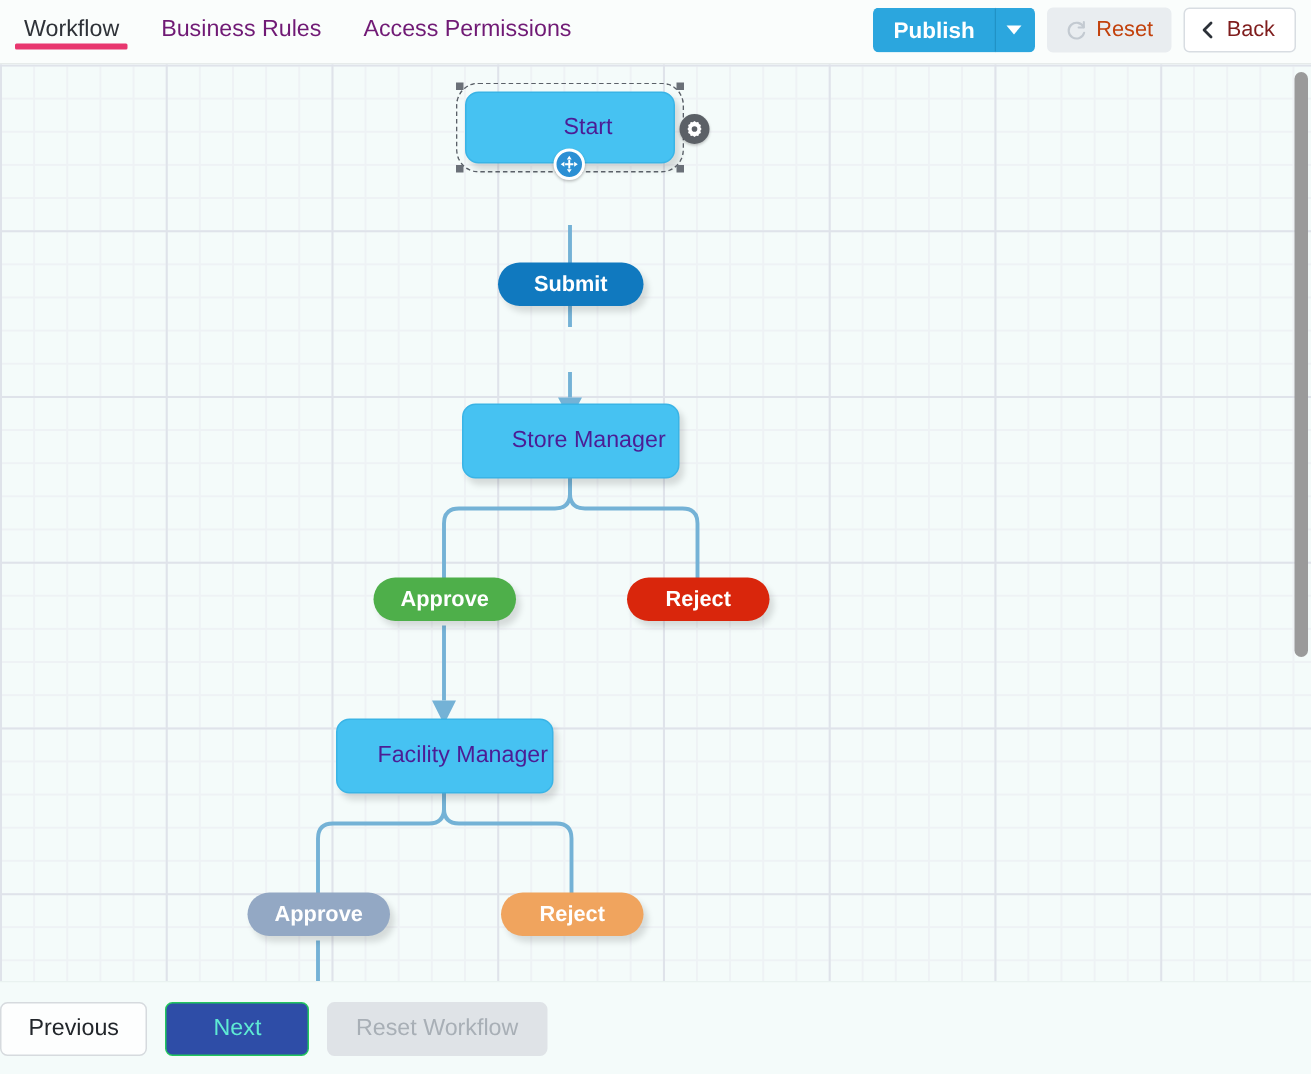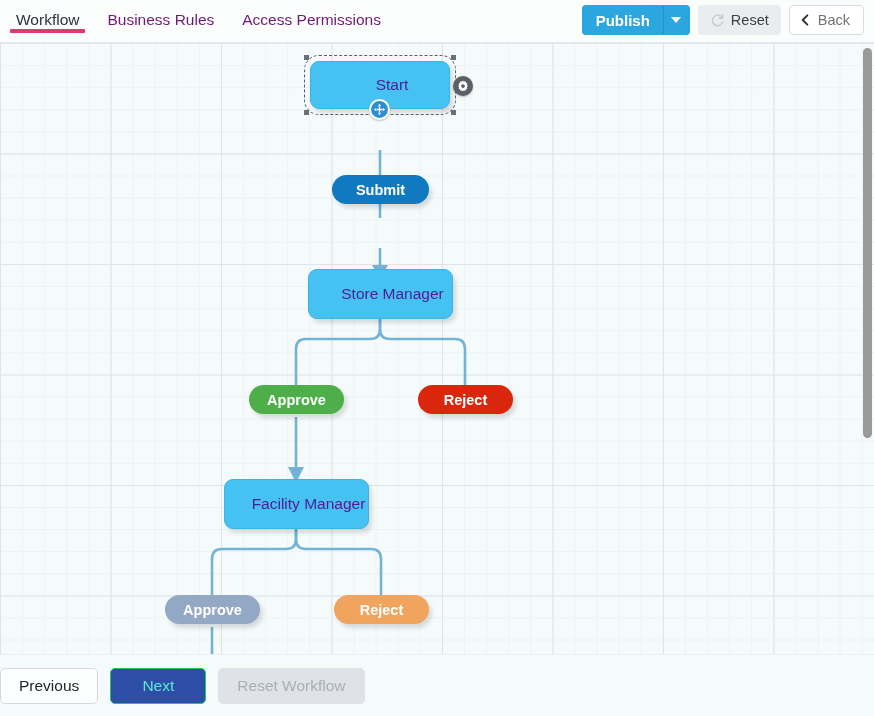--- a/index.html
+++ b/index.html
@@ -114,24 +114,24 @@
   }
   .caret-down {
     width: 0; height: 0;
     border-left: 5px solid transparent;
     border-right: 5px solid transparent;
     border-top: 6px solid #ffffff;
   }
   .btn-disabled {
     background: #e9edf0;
     border: 1px solid #e9edf0;
-    color: #404040;
+    color: #c2410c;
     cursor: default;
   }
-  .btn-back { color: #737373; padding: 0 13px 0 9px; }
+  .btn-back { color: #7f1d1d; padding: 0 13px 0 9px; }
 
   .icon { display: inline-flex; align-items: center; justify-content: center; }
 
   
   .canvas-wrap {
     position: absolute;
     left: 0; top: 43px;
     width: 874px; height: 612px;
     overflow: hidden;
     background:

